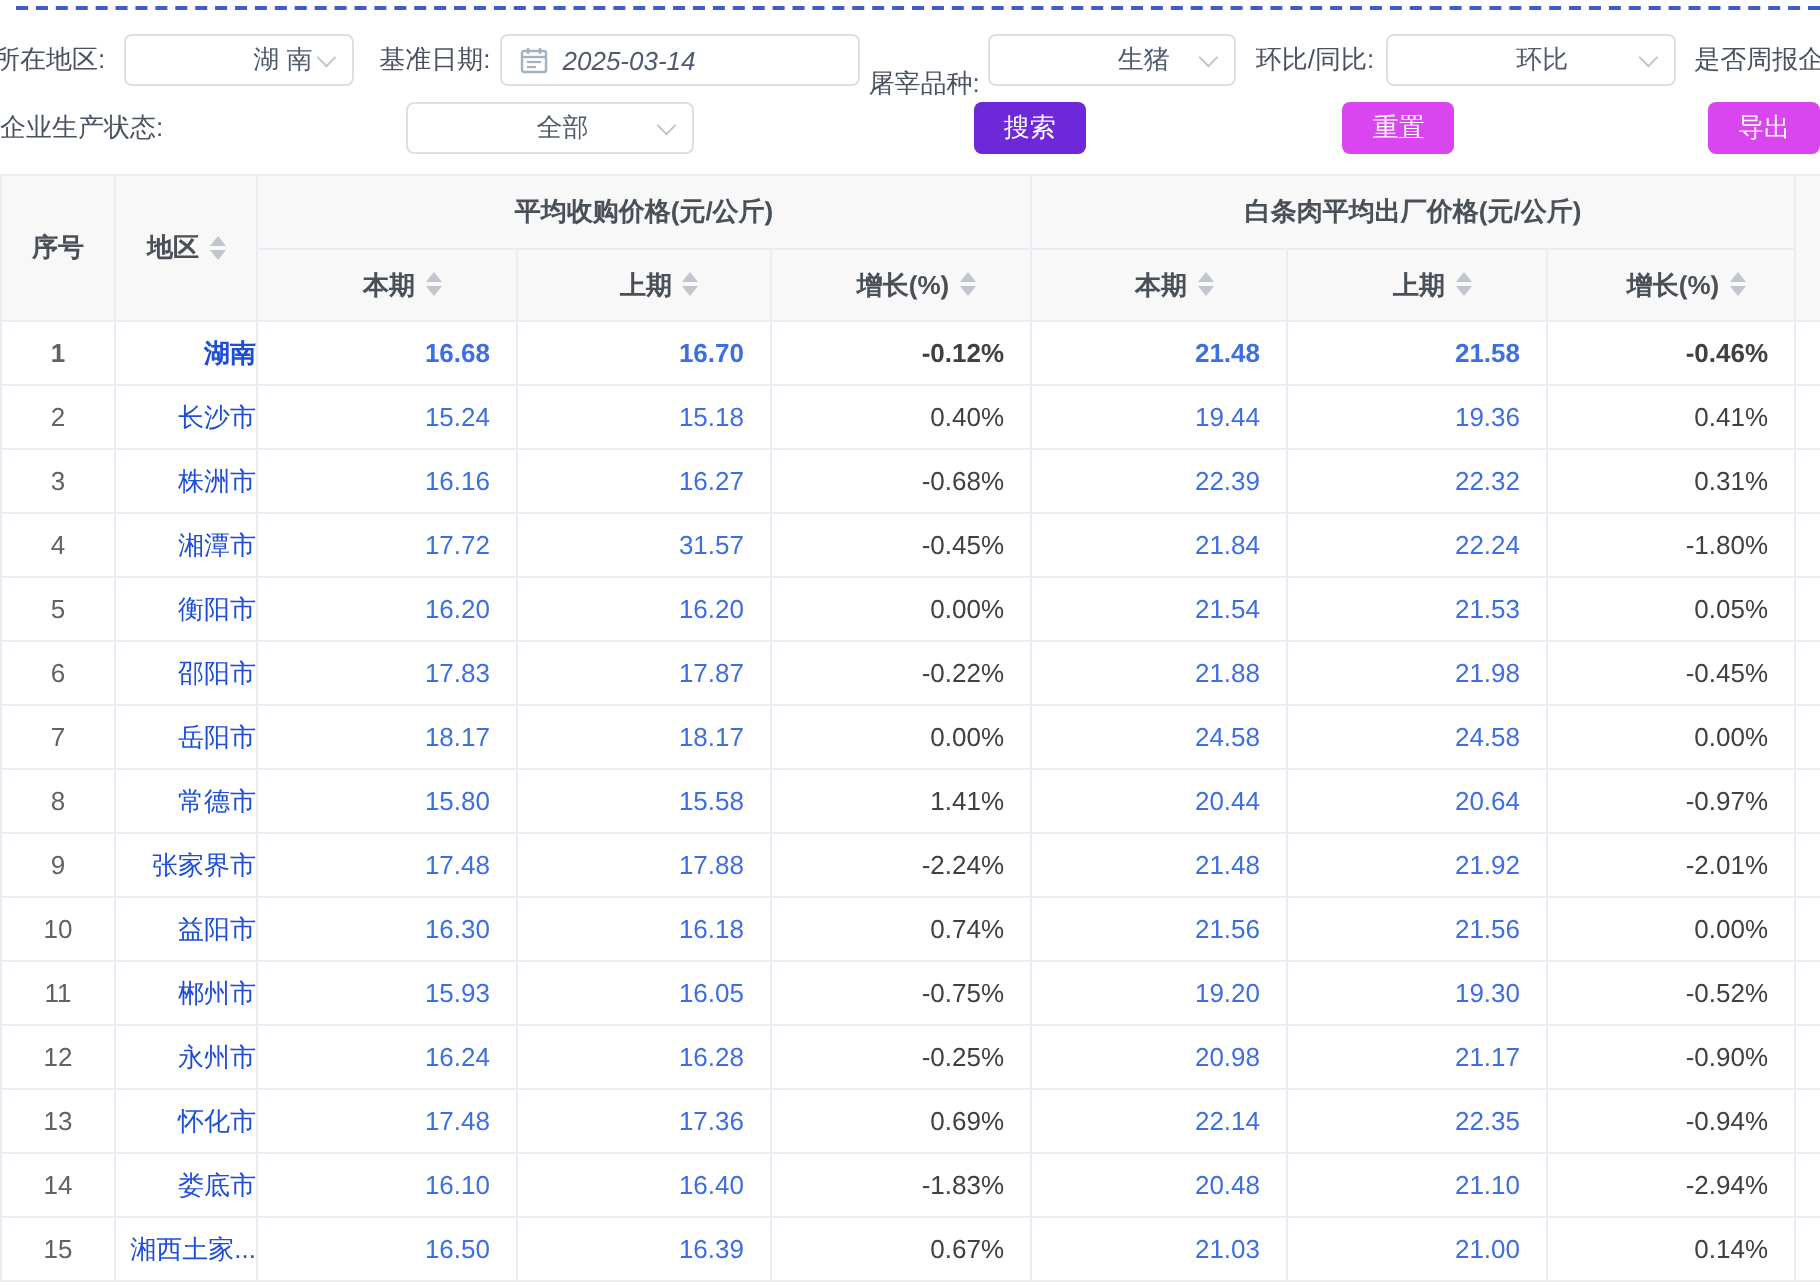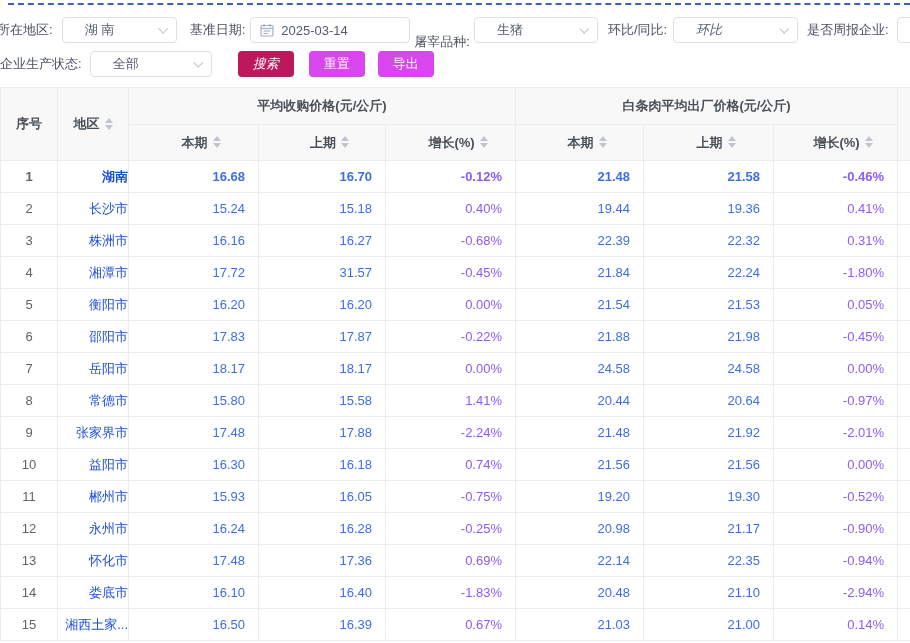--- a/index.html
+++ b/index.html
@@ -4,52 +4,52 @@
 <style>
   * { margin:0; padding:0; box-sizing:border-box; }
   html,body { width:910px; height:643px; overflow:hidden; background:#fff;
     font-family:"Liberation Sans","DejaVu Sans",sans-serif; font-size:13px; color:#515a6e; }
   .page { width:910px; height:643px; position:relative; }
 
   .top-divider { border-top:2px dashed #3e5ec4; margin:3px 0 0 8px; }
 
   .filter-row { display:flex; align-items:center; height:26px; }
   .filter-row1 { margin:12px 0 0 -3px; }
-  .filter-row2 { margin:8px 0 10px 0; }
+  .filter-row2 { margin:8px 0 10px 0;justify-content:space-between; }
   .flabel { color:#4a5160; white-space:nowrap; flex-shrink:0; }
 
   .select, .date-input {
     height:26px; border:1px solid #dcdfe6; border-radius:4px; background:#fff;
-    display:flex; align-items:center; flex-shrink:0; position:relative;
+    display:flex; align-items:center; flex-shrink:0; position:relative;padding-left:42px;
   }
   .select .sel-val { padding-left:22px; color:#515a6e; white-space:nowrap; }
   .select .chev {
     position:absolute; right:10px; top:8px; width:7px; height:7px;
     border-right:1.5px solid #c0c4cc; border-bottom:1.5px solid #c0c4cc;
     transform:rotate(45deg) translateY(-1px);
   }
   .date-input { padding-left:9px; }
   .date-input .date-val { margin-left:7px; color:#515a6e; }
 
   .btn { height:26px; padding:0 15px; border:none; border-radius:4px; color:#fff;
     font-size:13px; font-family:inherit; cursor:pointer; flex-shrink:0; }
-  .btn-primary { background:#be185d;font-style:italic; }
+  .btn-primary { background:#6d28d9; }
   .btn-warning { background:#d946ef; }
 
   table { width:910px; table-layout:fixed; border-collapse:collapse; }
   th, td { border:1px solid #e9ecf2; overflow:hidden; white-space:nowrap; }
   thead th { background:#f8f8f9; color:#4a5058; font-weight:700; text-align:center; }
   tr.h1 th { height:37px; }
   tr.h2 th { height:36px;padding-left:15px; }
   tbody td { height:32px; background:#fff; }
   .c-seq { text-align:center; color:#606266; }
   .c-region { text-align:right; color:#1d4ed8; }
   .c-num { text-align:right; padding-right:13px; }
   .c-link { color:#3d6fe0; }
-  .c-dark { color:#8b5cf6; }
+  .c-dark { color:#404040; }
   .bold-row td { font-weight:700; }
 
   .sort { display:inline-block; vertical-align:middle; margin-left:5px; margin-top:-2px; }
   .sort i { display:block; width:0; height:0; border-left:4px solid transparent;
     border-right:4px solid transparent; }
   .sort .up { border-bottom:5px solid #c0c4cc; margin-bottom:2px; }
   .sort .down { border-top:5px solid #c0c4cc; }
 
   .cal-icon { display:inline-block; flex-shrink:0; }
 </style>
@@ -61,54 +61,54 @@
   <div class="top-divider"></div>
 
   <div class="filter-row filter-row1">
     <span class="flabel">所在地区:</span>
     <div class="select" style="width:115px; margin-left:9px;">
       <span class="sel-val">湖 南</span>
       <span class="chev"></span>
     </div>
 
     <span class="flabel" style="margin-left:13px;">基准日期:</span>
-    <div class="date-input" style="width:160px; margin-left:5px;">
+    <div class="date-input" style="width:180px; margin-left:5px;font-style:italic;">
       <svg class="cal-icon" width="14" height="14" viewBox="0 0 14 14">
         <rect x="1" y="2.5" width="12" height="10.5" rx="1" fill="none" stroke="#a4b0c4" stroke-width="1.2"></rect>
         <line x1="1" y1="5.5" x2="13" y2="5.5" stroke="#a4b0c4" stroke-width="1.2"></line>
         <line x1="4" y1="1" x2="4" y2="4" stroke="#a4b0c4" stroke-width="1.2"></line>
         <line x1="10" y1="1" x2="10" y2="4" stroke="#a4b0c4" stroke-width="1.2"></line>
         <line x1="3.5" y1="8" x2="10.5" y2="8" stroke="#a4b0c4" stroke-width="1.1"></line>
         <line x1="3.5" y1="10.5" x2="8" y2="10.5" stroke="#a4b0c4" stroke-width="1.1"></line>
       </svg>
       <span class="date-val">2025-03-14</span>
     </div>
 
     <span class="flabel" style="margin-left:4px;margin-top:24px;">屠宰品种:</span>
     <div class="select" style="width:124px; margin-left:4px;">
       <span class="sel-val">生猪</span>
       <span class="chev"></span>
     </div>
 
     <span class="flabel" style="margin-left:10px;">环比/同比:</span>
-    <div class="select" style="width:125px; margin-left:6px;font-style:italic;">
+    <div class="select" style="width:145px; margin-left:6px;">
       <span class="sel-val">环比</span>
       <span class="chev"></span>
     </div>
 
     <span class="flabel" style="margin-left:9px;">是否周报企业:</span>
     <div class="select" style="width:120px; margin-left:8px;">
       <span class="sel-val">是</span>
 
     </div>
   </div>
 
   <div class="filter-row filter-row2">
     <span class="flabel">企业生产状态:</span>
-    <div class="select" style="width:122px; margin-left:8px;">
+    <div class="select" style="width:144px; margin-left:8px;">
       <span class="sel-val">全部</span>
       <span class="chev"></span>
     </div>
     <button class="btn btn-primary" style="margin-left:26px;">搜索</button>
     <button class="btn btn-warning" style="margin-left:15px;">重置</button>
     <button class="btn btn-warning" style="margin-left:13px;">导出</button>
   </div>
 
   <table>
     <colgroup>

